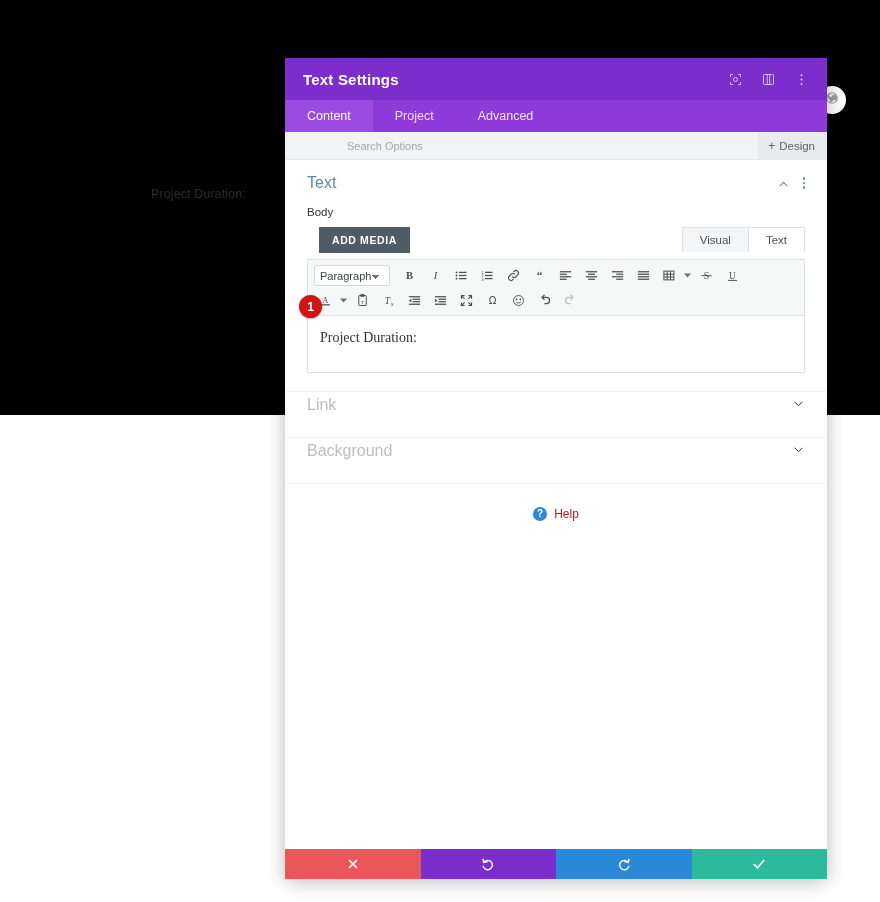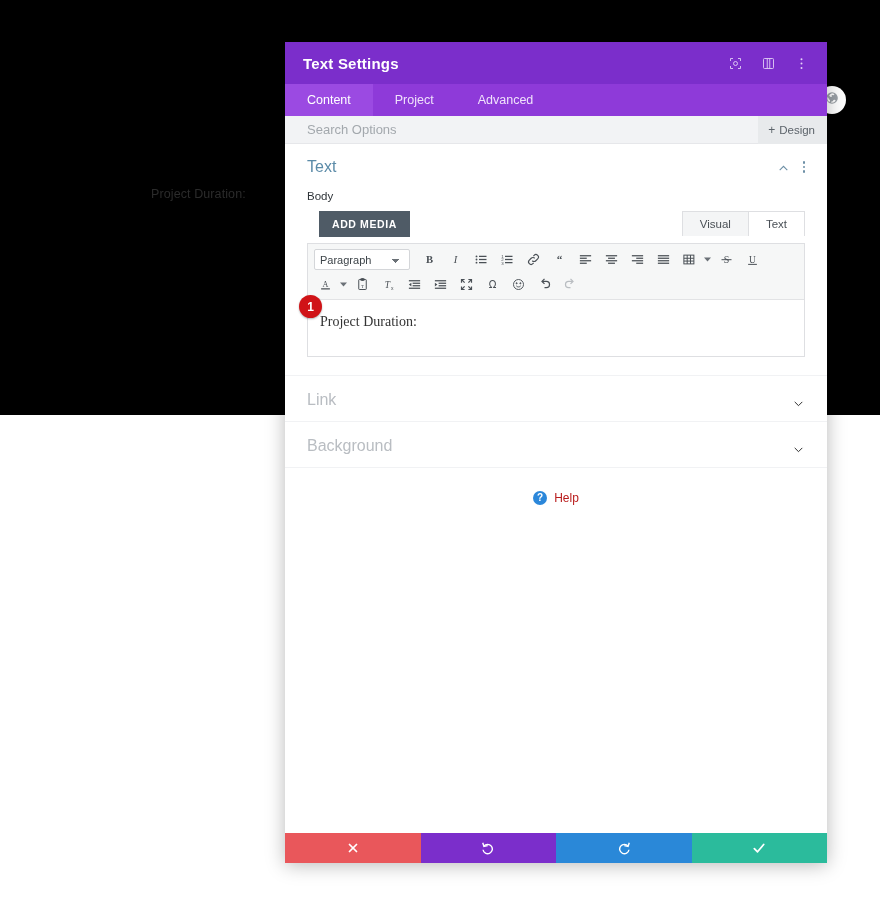--- a/index.html
+++ b/index.html
@@ -31,21 +31,21 @@
     position: absolute; left: 818px; top: 86px; width: 28px; height: 28px;
     border-radius: 50%; background: #ffffff;
     box-shadow: 0 1px 4px rgba(0,0,0,.35);
     display: flex; align-items: center; justify-content: center;
     z-index: 1;
   }
   .round-btn svg { width: 14px; height: 14px; fill: #9aa0a6; }
 
   
   .modal {
-    position: absolute; left: 285px; top: 42px;
+    position: absolute; left: 285px; top: 58px;
     width: 542px; height: 821px;
     background: #ffffff;
     box-shadow: 0 2px 18px rgba(0,0,0,.28);
     z-index: 2;
     display: flex; flex-direction: column;
   }
 
   
   .m-header {
     height: 42px; background: #7b2ecb;
@@ -66,21 +66,21 @@
   .m-tab.active { background: #9b4ae2; color: #ffffff; }
 
   
   .m-search {
     height: 28px; background: #f2f3f5; border-bottom: 1px solid #e6e7ea;
     display: flex; align-items: center; position: relative; flex: 0 0 auto;
   }
   .m-search-input {
     border: 0; outline: 0; background: transparent;
     font-family: "Liberation Sans", sans-serif;
-    font-size: 13px; color: #9aa0a6; padding-left: 22px; flex: 1; height: 100%;
+    font-size: 11px; color: #9aa0a6; padding-left: 22px; flex: 1; height: 100%; margin-left: 40px;
   }
   .m-search-input::placeholder { color: #a3a8ad; }
   .m-filter {
     position: absolute; right: 0; top: 0; height: 28px;
     background: #e8eaec; display: flex; align-items: center; gap: 4px;
     padding: 0 12px 0 10px; font-size: 11.5px; color: #5c636a; cursor: pointer;
   }
   .m-filter .plus { font-size: 12px; line-height: 1; }
 
   
@@ -121,40 +121,40 @@
 
   .tool-rows { background: #f6f7f7; border-bottom: 1px solid #e2e3e5; padding: 3px 4px 2px 4px; }
   .tool-row { display: flex; align-items: center; height: 25px; gap: 0; }
   .tbtn {
     width: 26px; height: 24px; display: flex; align-items: center; justify-content: center;
     cursor: pointer; color: #4a5056;
   }
   .tbtn svg { width: 15px; height: 15px; fill: #4a5056; }
   .tbtn.dim svg { fill: #b9bdc1; }
   .tsel {
-    height: 21px; width: 96px; font-size: 11px; color: #3c4348;
+    height: 21px; width: 76px; font-size: 11px; color: #3c4348;
     background: #fff; border: 1px solid #d4d6d9; border-radius: 2px;
     font-family: "Liberation Sans", sans-serif; margin: 0 6px 0 2px;
     padding-left: 5px;
     appearance: none; -webkit-appearance: none; cursor: pointer;
     background-image: linear-gradient(45deg, transparent 50%, #6b7177 50%), linear-gradient(135deg, #6b7177 50%, transparent 50%);
     background-position: calc(100% - 13px) 9px, calc(100% - 9px) 9px;
     background-size: 4px 4px, 4px 4px; background-repeat: no-repeat;
   }
   .caret-sm { width: 11px; display: flex; align-items: center; justify-content: center; cursor: pointer; }
   .caret-sm svg { width: 7px; height: 7px; fill: #6b7177; }
 
   .editor-area {
     min-height: 56px; padding: 14px 12px 20px 12px; background: #fff;
     font-family: "Liberation Serif", serif; font-size: 14px; color: #333;
   }
 
   
   .sec-collapsed {
-    height: 46px; display: flex; align-items: flex-end; padding: 12px 22px;
+    height: 46px; display: flex; align-items: flex-start; padding: 4px 22px;
     border-top: 1px solid #f1f2f4; cursor: pointer;
   }
   .sec-collapsed .lbl { font-size: 16px; color: #b9bdc2; }
 
   
   .help-row {
     border-top: 1px solid #f1f2f4;
     height: 60px; display: flex; align-items: center; justify-content: center; gap: 7px;
   }
   .help-q {

